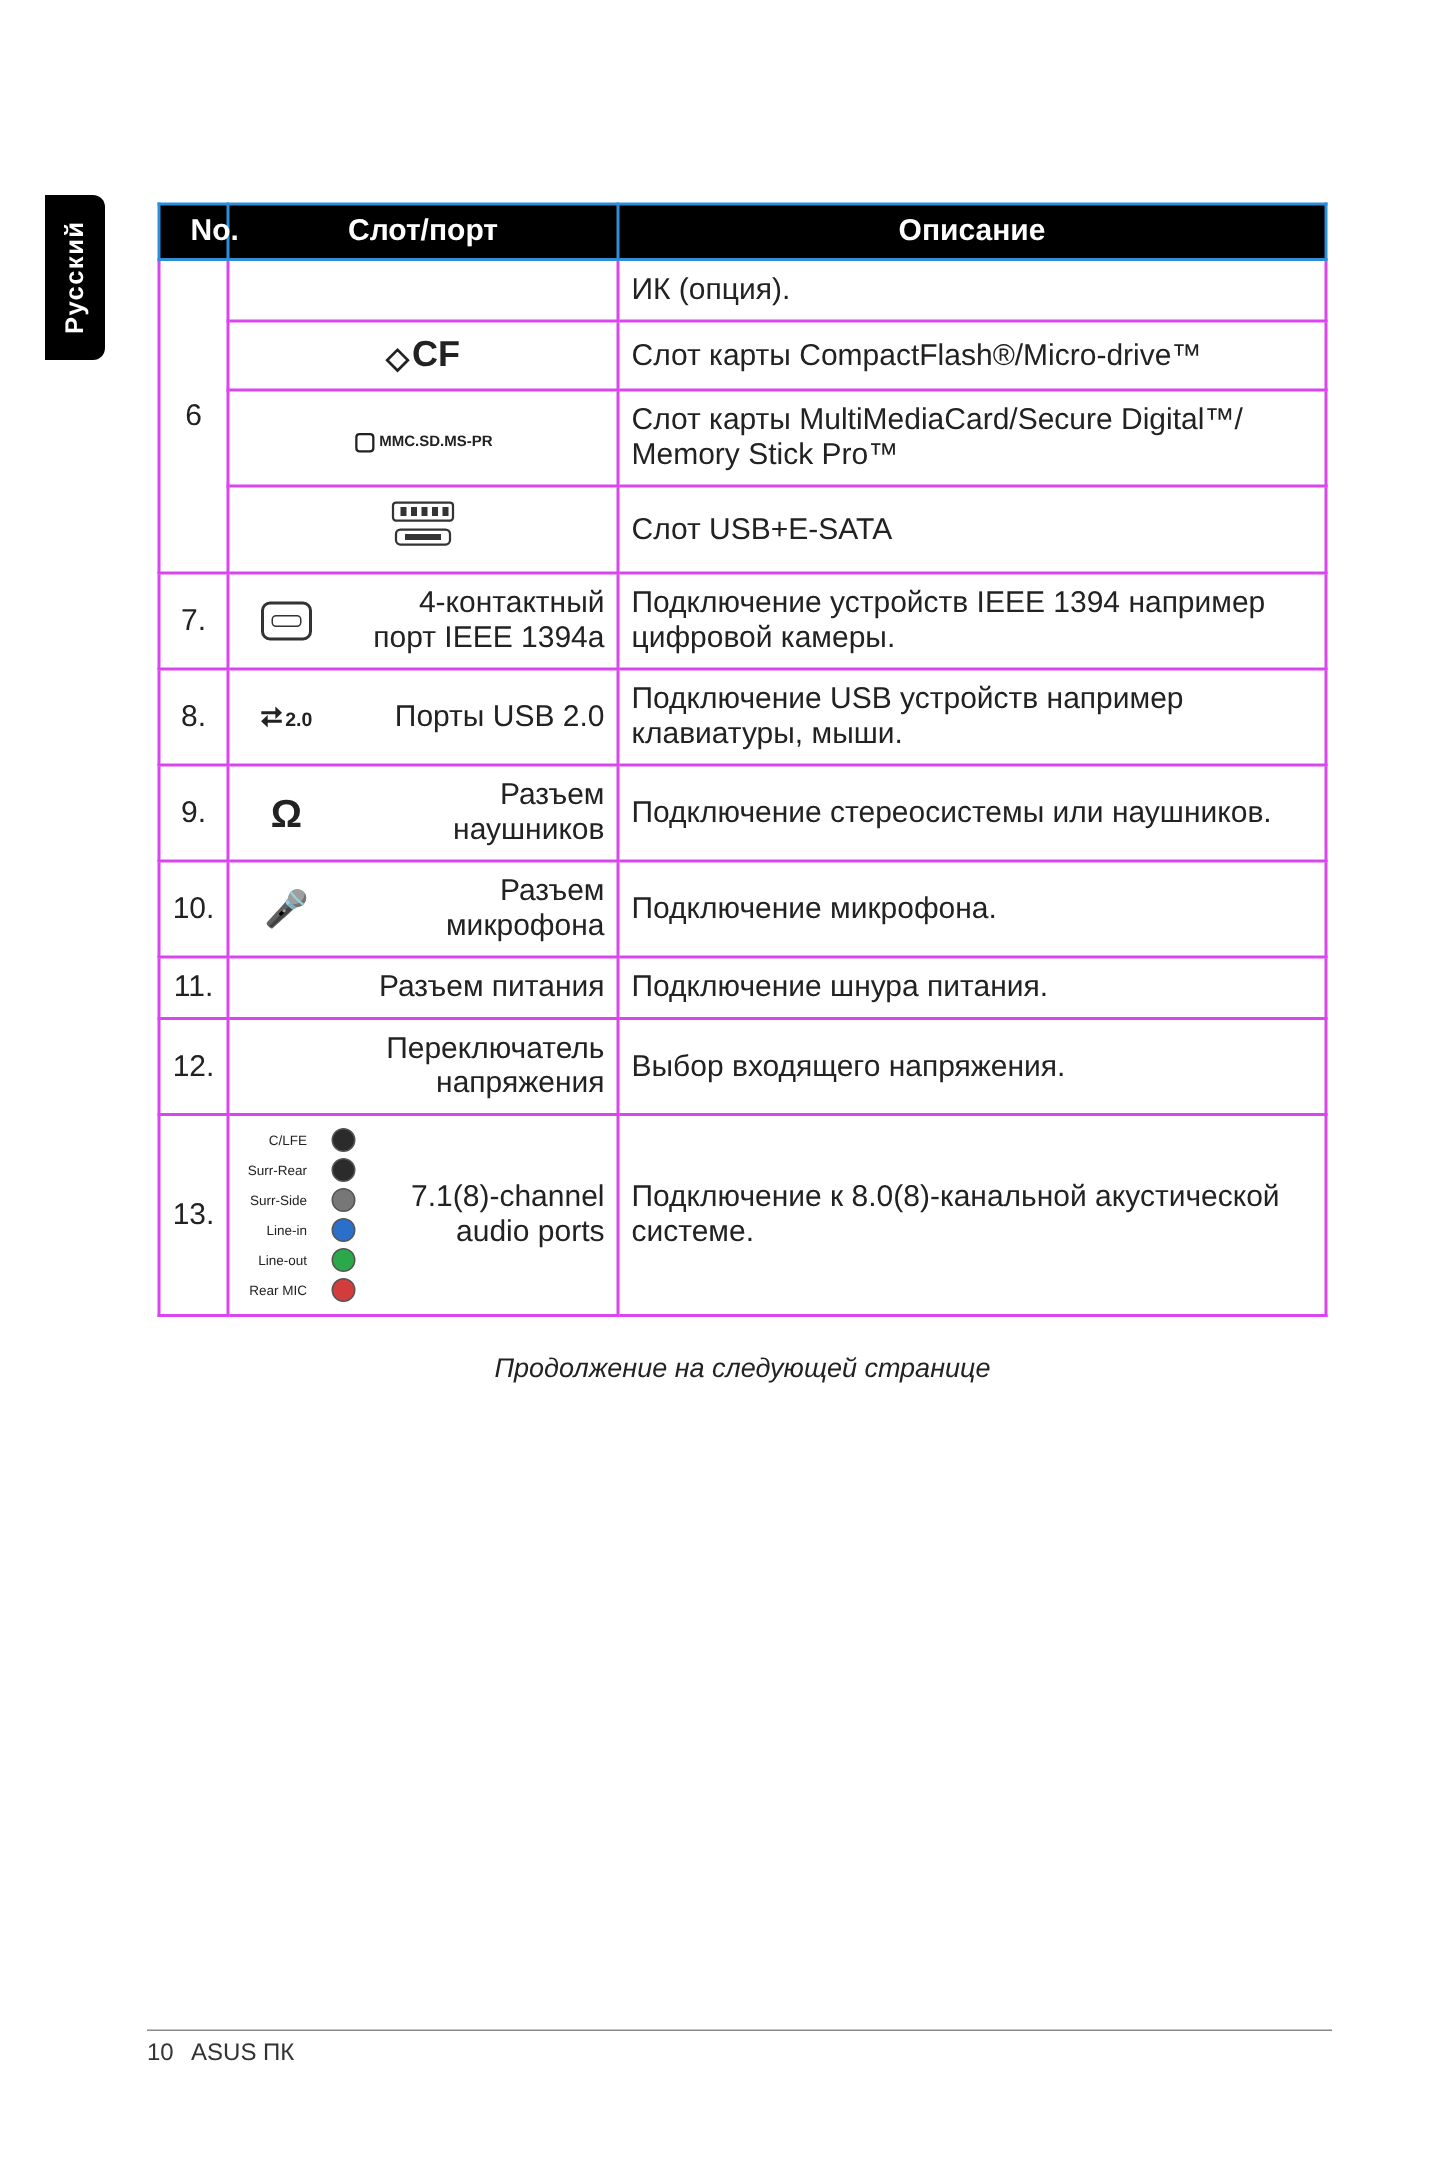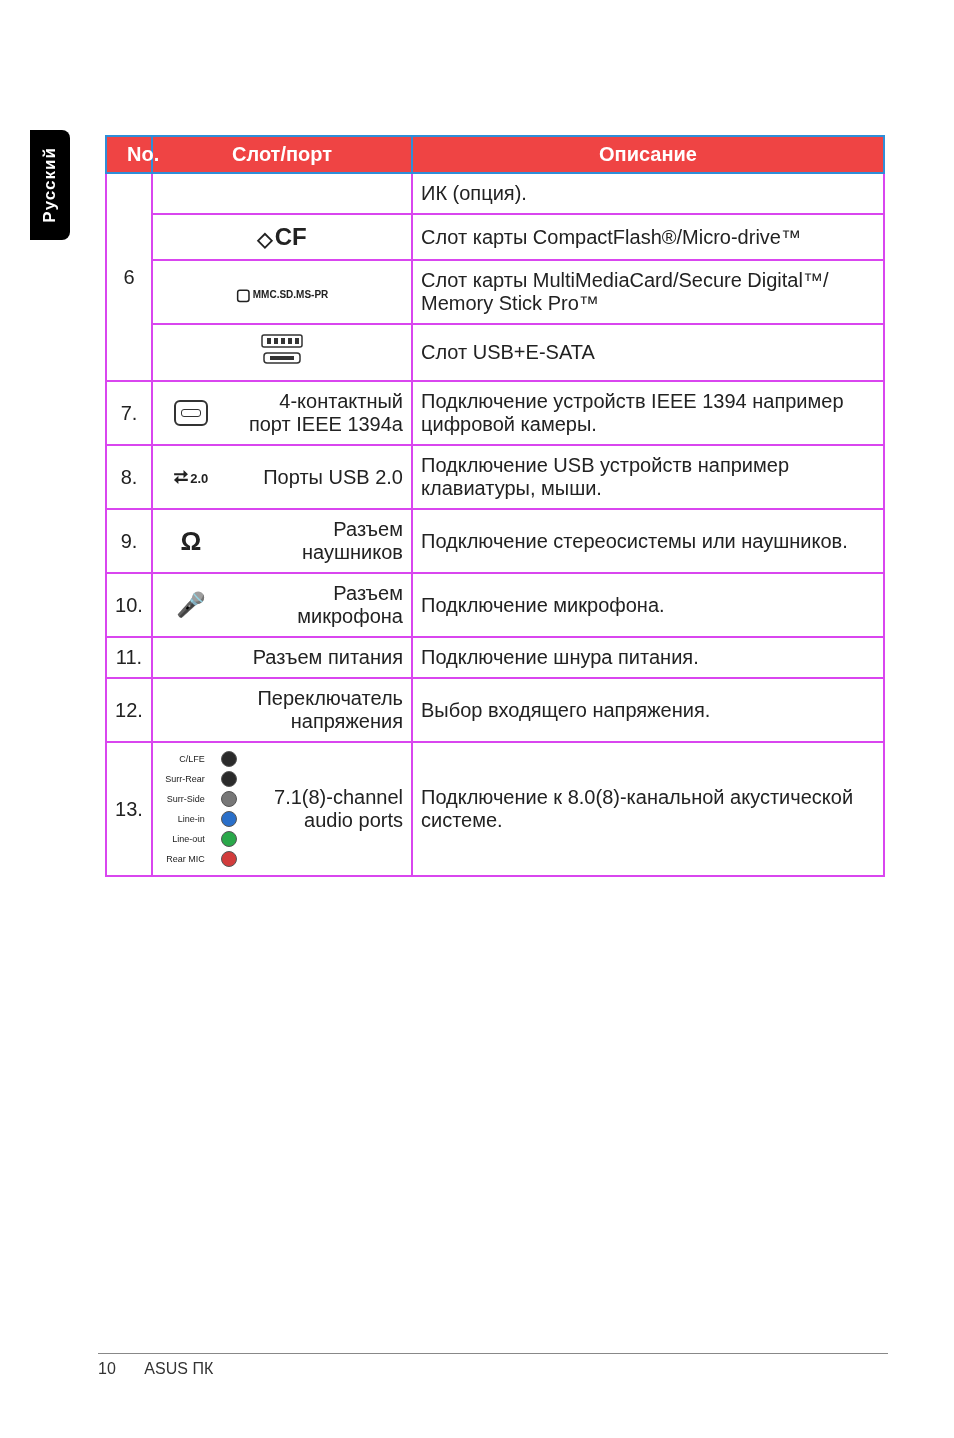--- a/index.html
+++ b/index.html
@@ -41,21 +41,21 @@
     left: 105px;
     top: 135px;
     width: 780px;
   }
   table.port-table {
     border-collapse: collapse;
     width: 100%;
     table-layout: fixed;
   }
   table.port-table th {
-    background: #ef4444;
+    background: #000000;
     color: #fff;
     font-weight: bold;
     font-size: 20px;
     padding: 6px 20px;
     border: 2px solid #2f8ed8;
     text-align: center;
   }
   table.port-table td {
     border: 2px solid #d946ef;
     padding: 8px 8px;
@@ -91,21 +91,21 @@
   .footer {
     position: absolute;
     left: 98px;
     bottom: 60px;
     width: 790px;
     border-top: 1px solid #888;
     padding-top: 6px;
     font-size: 16px;
     color: #333;
   }
-  .footer .pnum { margin-right: 25px; }
+  .footer .pnum { margin-right: 8px; }
 
   
   .icon-cf { font-weight: bold; font-size: 24px; white-space: nowrap; text-align: right; }
   .icon-cf::before { content: "◇"; font-size: 20px; margin-right: 2px; vertical-align: -1px; }
   .icon-mmc { font-size: 10px; font-weight: bold; white-space: nowrap; }
   .icon-mmc::before { content: "▢"; font-size: 16px; margin-right: 2px; vertical-align: -2px; }
   .icon-usbesata {
     display: inline-block;
   }
   .icon-usbesata svg { display:block; }
@@ -319,20 +319,21 @@
               </div>
               <div class="slot-label">7.1(8)-channel audio ports</div>
             </div>
           </td>
           <td>Подключение к 8.0(8)-канальной акустической системе.</td>
         </tr>
 
       </tbody>
     </table>
 
+    <div class="continued">Продолжение на следующей странице</div>
   </div>
 
   <div class="footer">
     <span class="pnum">10</span>
     <span>ASUS ПК</span>
   </div>
 
 </div>
 
 </body></html>

